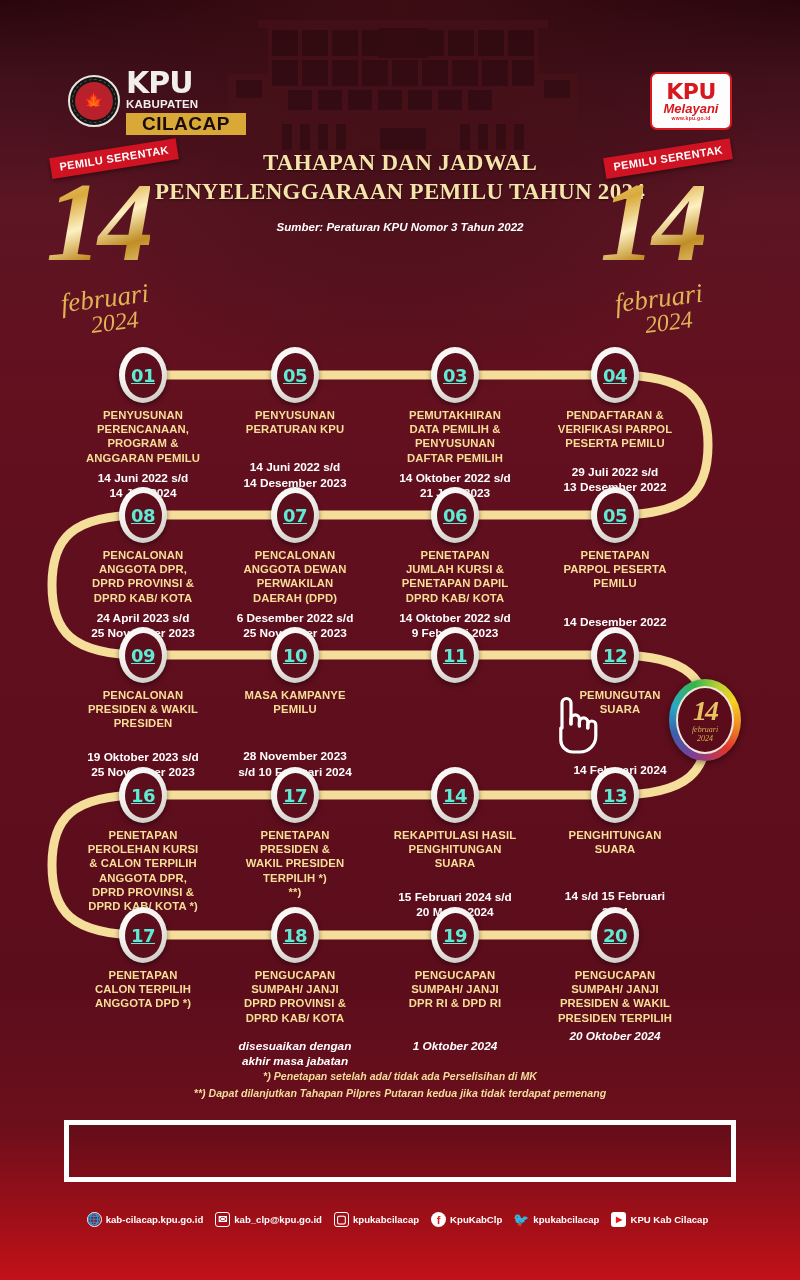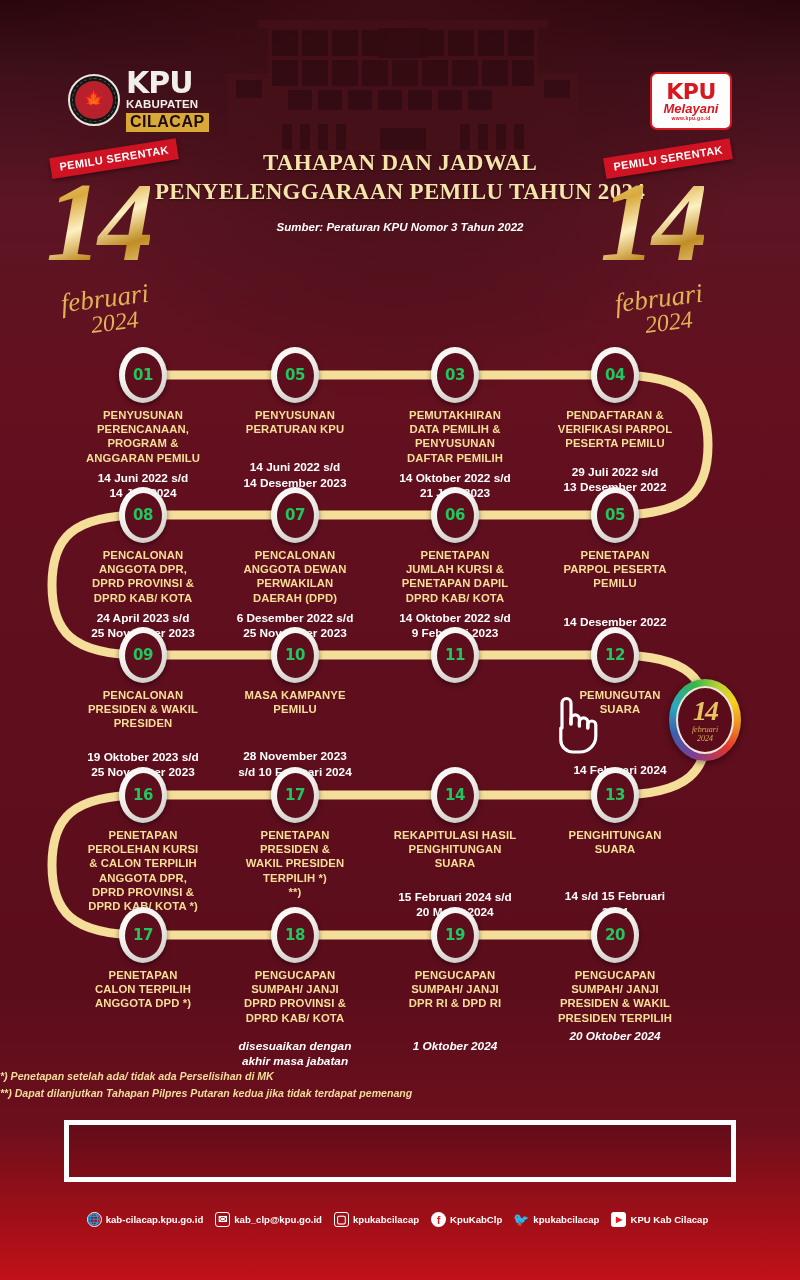--- a/index.html
+++ b/index.html
@@ -59,22 +59,22 @@
   .kpu-word { display: flex; flex-direction: column; line-height: 1; }
   .kpu-word .w1 {
     font-size: 30px; font-weight: 900; color: #f2efe9;
     letter-spacing: -1px; font-family: "DejaVu Sans", sans-serif;
   }
   .kpu-word .w2 {
     font-size: 11.5px; font-weight: 900; color: #f2efe9;
     letter-spacing: .2px; margin-top: 1px;
   }
   .kpu-word .w3 {
-    font-size: 16px; font-weight: 900; color: #1d0a0d;
-    background: #d9a938; padding: 1px 4px 2px; margin-top: 2px;
+    font-size: 19px; font-weight: 900; color: #1d0a0d;
+    background: #d9a938; padding: 1px 16px 2px; margin-top: 2px;
     letter-spacing: .5px; align-self: flex-start;
   }
 
   .kpu-melayani {
     position: absolute; right: 68px; top: 72px;
     width: 82px; height: 58px;
     background: #fdfdfd; border-radius: 7px;
     border: 2px solid #d8181f;
     display: flex; flex-direction: column;
     align-items: center; justify-content: center;
@@ -156,23 +156,24 @@
     transform: translate(-50%, -50%);
     border-radius: 50%;
     background: radial-gradient(circle at 35% 28%, #ffffff 0%, #f3f1ee 45%, #bdb8b2 100%);
     display: flex; align-items: center; justify-content: center;
     box-shadow: 0 2px 5px rgba(0,0,0,.45);
   }
   .node .core {
     width: 37px; height: 45px; border-radius: 50%;
     background: #5d0e1d;
     display: flex; align-items: center; justify-content: center;
-    font-size: 15px; font-weight: 900; color: #22c55e;
+    font-size: 18px; font-weight: 900; color: #5eead4;
     font-family: "DejaVu Sans", sans-serif;
     letter-spacing: -.5px;
+    text-decoration: underline;
   }
 
   .cell {
     position: absolute;
     width: 168px;
     transform: translateX(-50%);
     text-align: center;
   }
   .cell .ttl {
     font-size: 11.3px; font-weight: 900; line-height: 1.26;
@@ -210,21 +211,21 @@
     letter-spacing: -2px;
   }
   .vote-badge .vb-sub {
     font-family: "Liberation Serif", serif; font-style: italic;
     font-size: 8px; color: #d9b153; margin-top: 1px;
   }
 
   
   .footnotes {
     position: absolute; left: 0; right: 0; top: 1068px;
-    text-align: left;
+    text-align: center;
   }
   .footnotes div {
     font-size: 10.6px; font-weight: 700; font-style: italic;
     color: #f3dd9b; line-height: 1.65;
   }
 
   
   .cta {
     position: absolute; left: 64px; top: 1120px;
     width: 672px; height: 62px;

